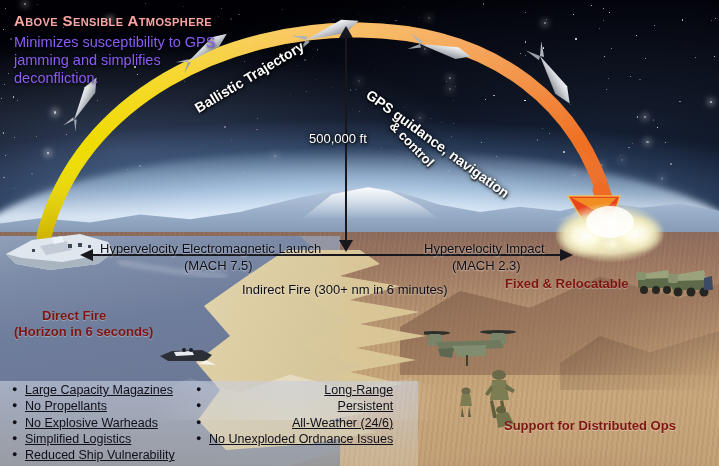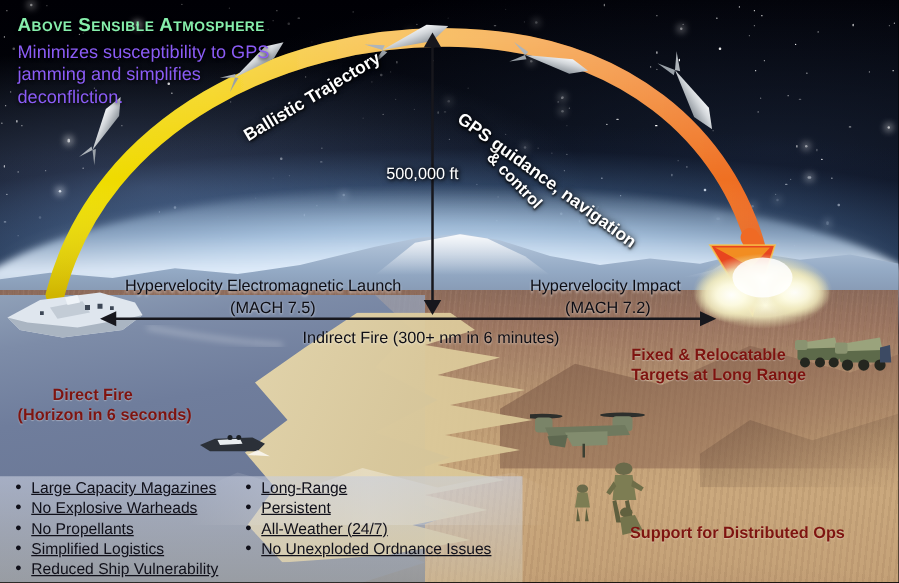--- a/index.html
+++ b/index.html
@@ -70,25 +70,25 @@
       clip-path:polygon(0 60%,40px 30%,90px 54%,140px 24%,200px 50%,260px 30%,290px 52%,290px 100%,0 100%);}
 
   
   .star{position:absolute;background:#fff;border-radius:50%;}
   .star.big{box-shadow:0 0 6px 2px rgba(255,255,255,.8);}
 
   
   svg.arc-svg{position:absolute;left:0;top:0;width:719px;height:466px;overflow:visible;}
 
   
-  .ttl{position:absolute;left:14px;top:12px;color:#86efac;font-size:15px;letter-spacing:.4px;
+  .ttl{position:absolute;left:14px;top:12px;color:#fca5a5;font-size:15px;letter-spacing:.4px;
       font-variant:small-caps;font-weight:bold;text-shadow:0 1px 3px #000;}
   .sub{position:absolute;left:14px;top:33px;width:230px;color:#8b5cf6;font-size:14.5px;
       line-height:18px;text-shadow:0 1px 3px #000;}
-  .lbl-dark{position:absolute;color:#0d0d14;font-size:13px;text-shadow:0 1px 2px rgba(255,255,255,.55);}
+  .lbl-dark{position:absolute;color:#0d0d14;font-size:13px;text-shadow:0 1px 2px rgba(255,255,255,.55);margin-top:20px;}
   .lbl-red{position:absolute;color:#7e1410;font-size:13px;font-weight:bold;
       text-shadow:0 1px 1px rgba(255,255,255,.35);}
 
   .curve-word{position:absolute;color:#fff;font-size:14px;font-weight:bold;
       text-shadow:1px 1px 2px #000,0 0 5px rgba(0,0,0,.9);transform-origin:0 50%;white-space:nowrap;}
 
   .alt{position:absolute;left:309px;top:131px;color:#fff;font-size:13px;font-weight:normal;
       text-shadow:1px 1px 3px #000,0 0 5px #000;}
 
   
@@ -488,44 +488,43 @@
 
   <div class="curve-word" style="left:368px;top:85px;transform:rotate(36deg);">GPS guidance, navigation</div>
   <div class="curve-word" style="left:392px;top:116px;transform:rotate(46deg);font-size:13px;">&amp; control</div>
 
   <div class="alt">500,000 ft</div>
 
   <div class="lbl-dark" style="left:100px;top:221px;">Hypervelocity Electromagnetic Launch</div>
   <div class="lbl-dark" style="left:184px;top:238px;">(MACH 7.5)</div>
 
   <div class="lbl-dark" style="left:424px;top:221px;">Hypervelocity Impact</div>
-  <div class="lbl-dark" style="left:452px;top:238px;">(MACH 7.2)</div>
+  <div class="lbl-dark" style="left:452px;top:238px;">(MACH 2.3)</div>
 
   <div class="lbl-dark" style="left:242px;top:262px;">Indirect Fire (300+ nm in 6 minutes)</div>
 
   <div class="lbl-red" style="left:42px;top:308px;">Direct Fire</div>
   <div class="lbl-red" style="left:14px;top:324px;">(Horizon in 6 seconds)</div>
 
   <div class="lbl-red" style="left:505px;top:276px;">Fixed &amp; Relocatable</div>
-  <div class="lbl-red" style="left:505px;top:292px;">Targets at Long Range</div>
 
   <div class="lbl-red" style="left:504px;top:418px;">Support for Distributed Ops</div>
 
   <div class="bullets"></div>
   <div class="bcol" style="left:12px;">
     <ul id="bl-left">
         <li>Large Capacity Magazines</li>
+        <li>No Propellants</li>
         <li>No Explosive Warheads</li>
-        <li>No Propellants</li>
         <li>Simplified Logistics</li>
         <li>Reduced Ship Vulnerability</li>
       </ul>
   </div>
-  <div class="bcol" style="left:196px;">
+  <div class="bcol" style="left:196px;text-align:right;">
     <ul id="bl-right">
         <li>Long-Range</li>
         <li>Persistent</li>
-        <li>All-Weather (24/7)</li>
+        <li>All-Weather (24/6)</li>
         <li>No Unexploded Ordnance Issues</li>
       </ul>
   </div>
 
 </div>
 
 </body></html>

